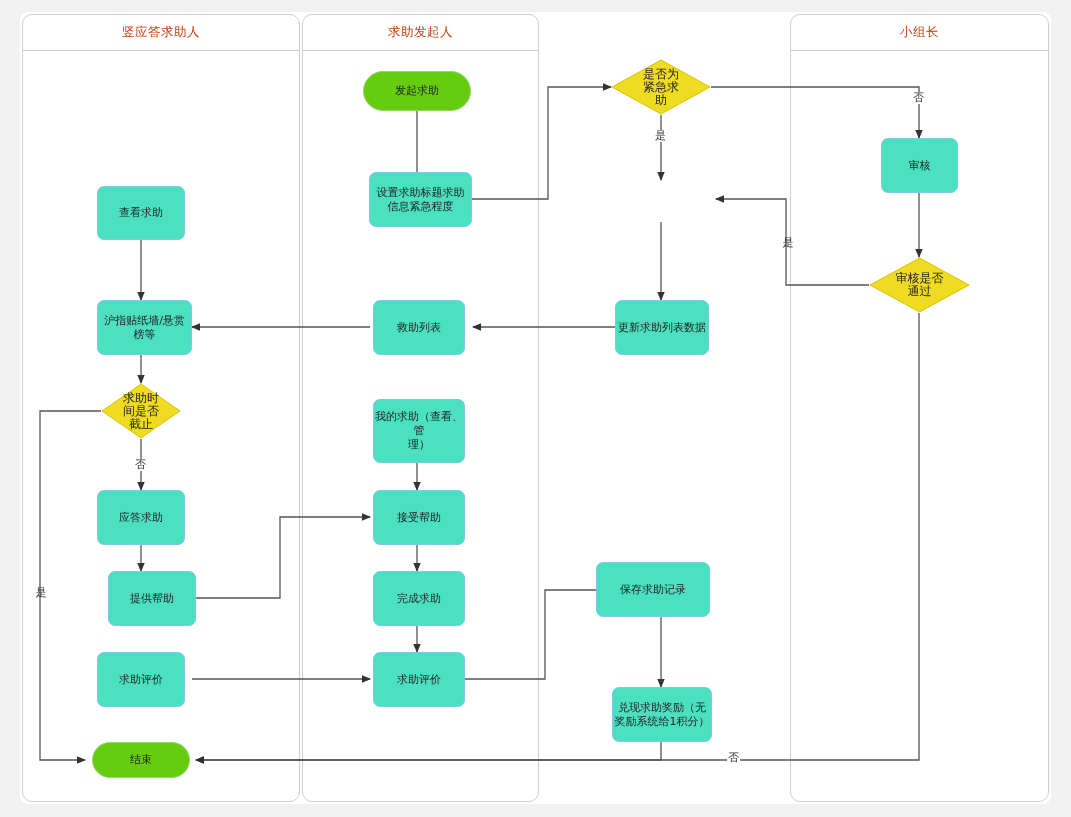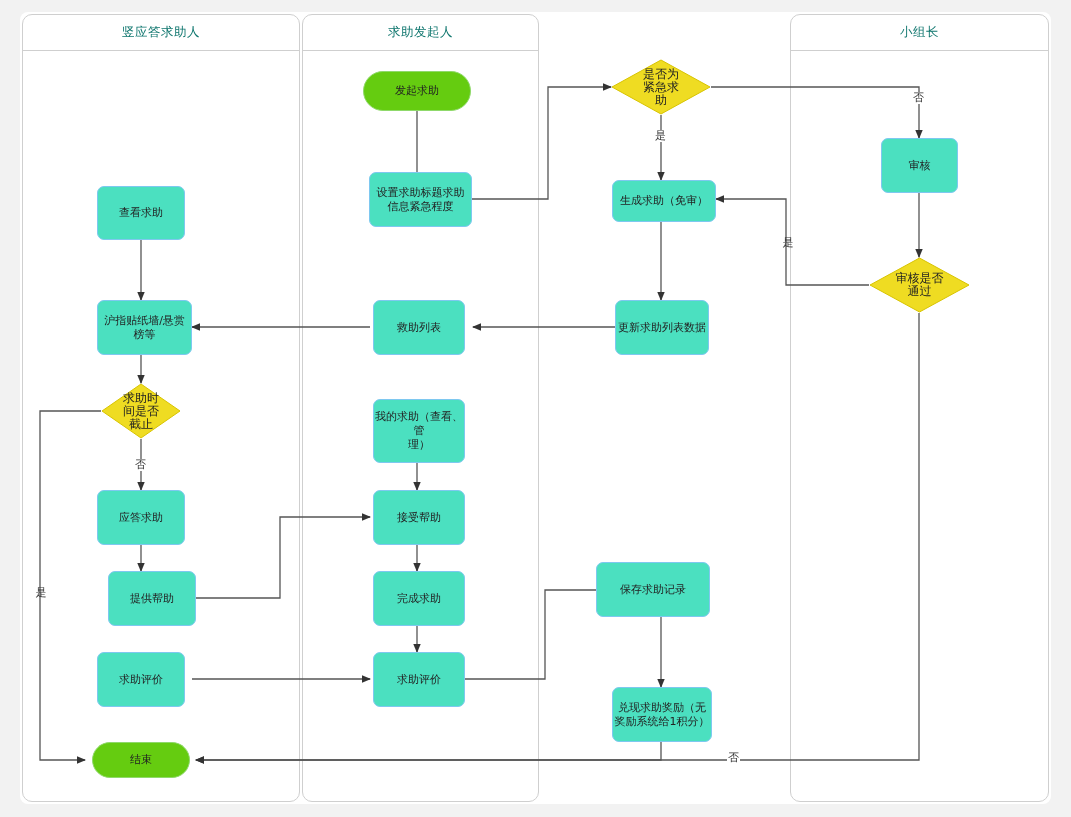--- a/index.html
+++ b/index.html
@@ -44,21 +44,21 @@
     box-sizing: border-box;
     left: 0;
     top: 0;
     width: 100%;
     height: 36px;
     border-bottom: 1px solid #cfcfcf;
     display: flex;
     align-items: center;
     justify-content: center;
     font-size: 12.5px;
-    color: #0f766e;
+    color: #c2410c;
     letter-spacing: .5px;
   }
   .node {
     position: absolute;
     box-sizing: border-box;
     display: flex;
     align-items: center;
     justify-content: center;
     text-align: center;
     font-size: 11px;
@@ -249,23 +249,20 @@
 
   <div class="node decision" style="left:611px; top:59px; width:100px; height:56px;">
     <svg class="dia" viewBox="0 0 100 56">
       <polygon points="50,1 99,28 50,55 1,28" fill="#EFDC22" stroke="#d8c400" stroke-width="1"></polygon>
     </svg>
     <span class="dia-txt" style="white-space:pre-line; width:56%;">是否为
 紧急求
 助</span>
   </div>
 
-  <div class="node process" style="left:612px; top:180px; width:104px; height:42px;">
-    <span class="lbl">生成求助（免审）</span>
-  </div>
 
   <div class="node process" style="left:615px; top:300px; width:94px; height:55px;">
     <span class="lbl" style="width:122%;">更新求助列表数据</span>
   </div>
 
   <div class="node process" style="left:596px; top:562px; width:114px; height:55px;justify-content:flex-end;">
     <span class="lbl">保存求助记录</span>
   </div>
 
   <div class="node process" style="left:612px; top:687px; width:100px; height:55px;">

